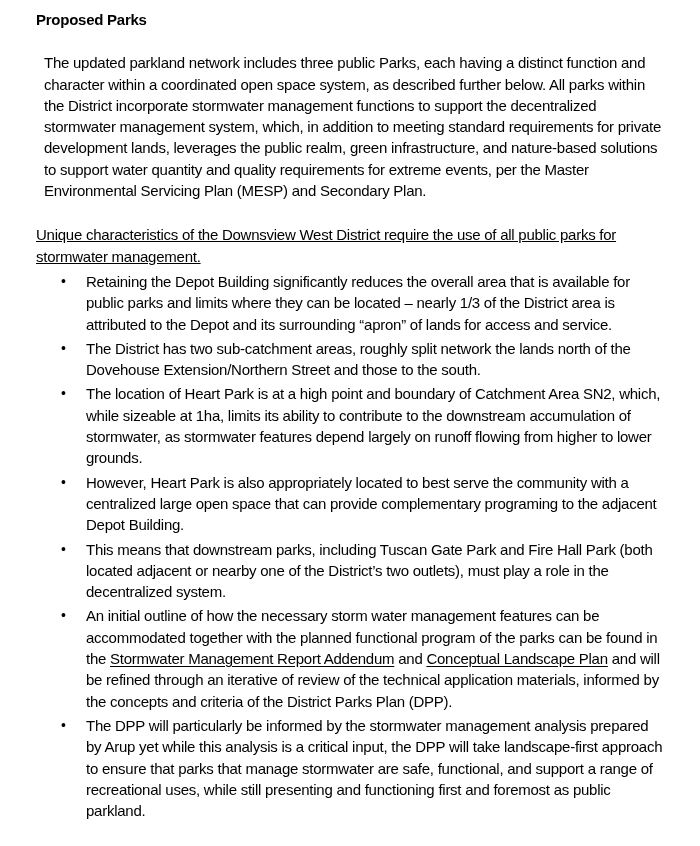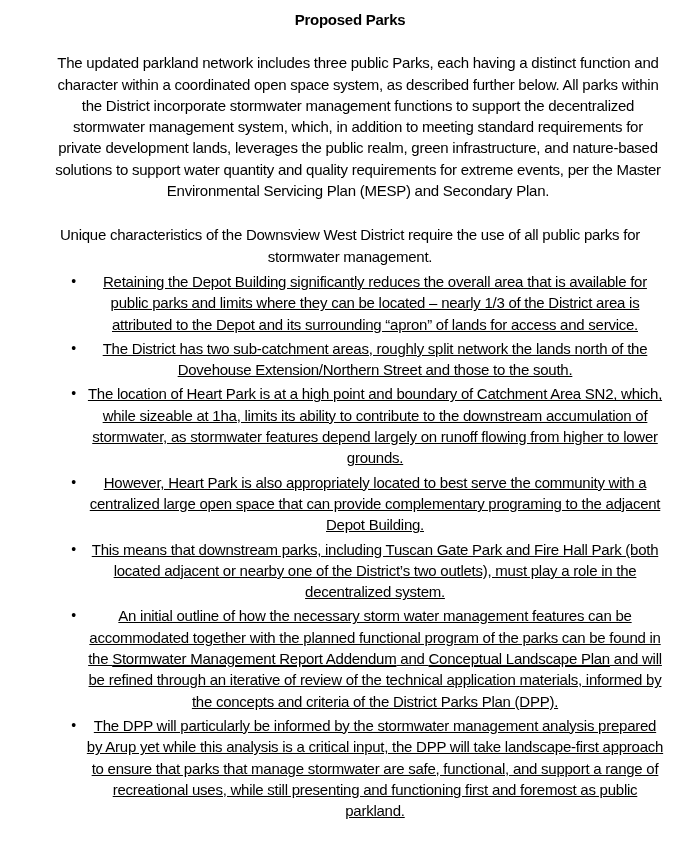--- a/index.html
+++ b/index.html
@@ -12,52 +12,51 @@
     height: 846px;
     box-sizing: border-box;
     background: #ffffff;
     padding: 9px 36px 0 36px;
     font-family: "Liberation Sans", "DejaVu Sans", sans-serif;
     font-size: 15px;
     line-height: 21.3px;
     letter-spacing: -0.25px;
     color: #000000;
     overflow: hidden;
-    text-align: center;
   }
   .doc-heading {
     font-size: 15px;
     font-weight: 700;
     margin: 0 0 22px 0;
     line-height: 21.3px;
   }
   .doc-paragraph {
-    margin: 0 0 23px 16px;
+    margin: 0 0 23px 8px;
   }
   .doc-paragraph.tight {
     margin: 16px 0 4px 0;
+    text-decoration: underline;
   }
   ul.bullet-list {
     list-style: none;
     margin: 0;
     padding: 0;
   }
   ul.bullet-list li {
     display: flex;
     margin: 0 0 3px 0;
   }
   .bullet-dot {
     flex: none;
     width: 25px;
     margin-left: 25px;
     font-size: 14px;
   }
   .bullet-text {
     flex: 1;
-    text-decoration: underline;
   }
   .u {
     text-decoration: underline;
     text-underline-offset: 2px;
   }
 </style>
 </head>
 <body>
 
 <div class="page">

